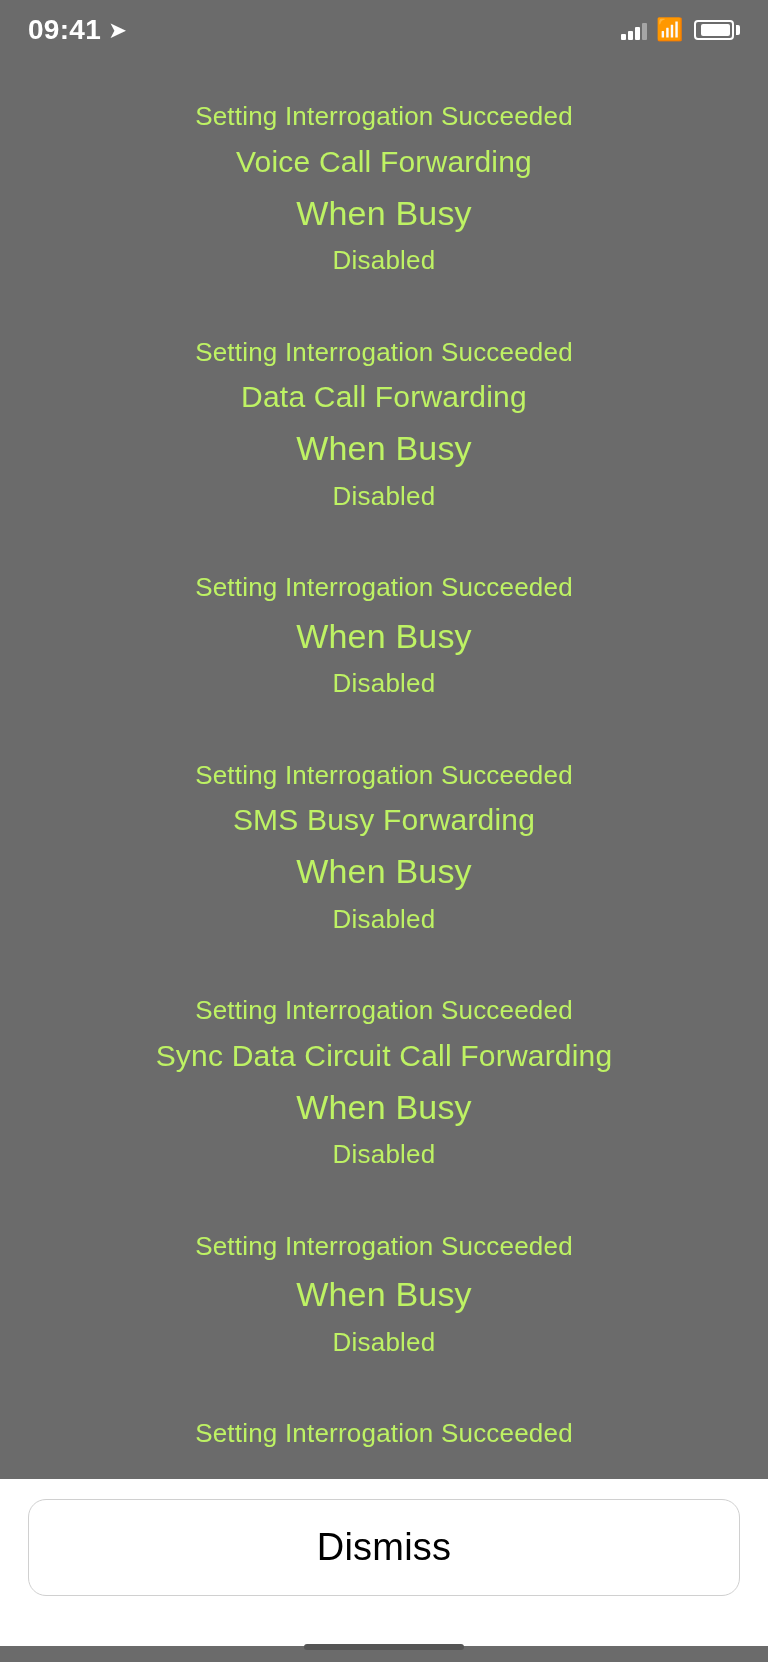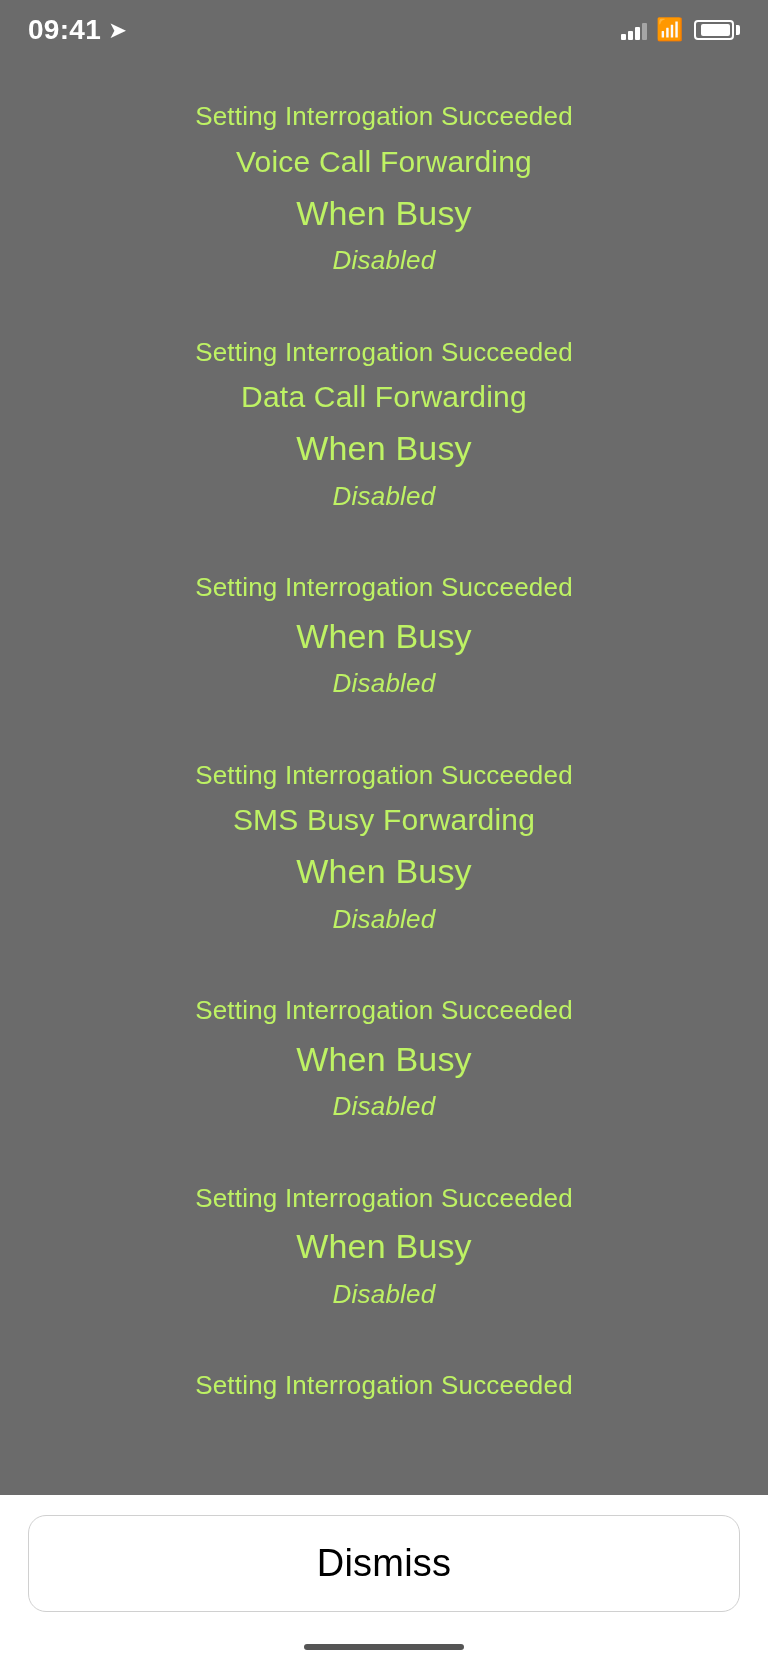--- a/index.html
+++ b/index.html
@@ -124,27 +124,26 @@
     .entry-block .line.type {
       font-size: 30px;
     }
 
     .entry-block .line.condition {
       font-size: 34px;
     }
 
     .entry-block .line.state {
       font-size: 26px;
-      font-style: italic;
     }
 
     
     .dismiss-area {
       position: fixed;
-      bottom: 0;
+      bottom: 16px;
       left: 0;
       width: 768px;
       background: white;
       padding: 20px 28px 50px 28px;
       border-top-left-radius: 0px;
       border-top-right-radius: 0px;
     }
 
     .dismiss-button {
       width: 100%;
@@ -226,20 +225,21 @@
 
   <div class="entry-block">
     <span class="line status">Setting Interrogation Succeeded</span>
     <span class="line type">SMS Busy Forwarding</span>
     <span class="line condition">When Busy</span>
     <span class="line state">Disabled</span>
   </div>
 
   <div class="entry-block">
     <span class="line status">Setting Interrogation Succeeded</span>
+    <span class="line type">Sync Data Circuit Call Forwarding</span>
     <span class="line condition">When Busy</span>
     <span class="line state">Disabled</span>
   </div>
 
   <div class="entry-block">
     <span class="line status">Setting Interrogation Succeeded</span>
     <span class="line condition">When Busy</span>
     <span class="line state">Disabled</span>
   </div>
 

